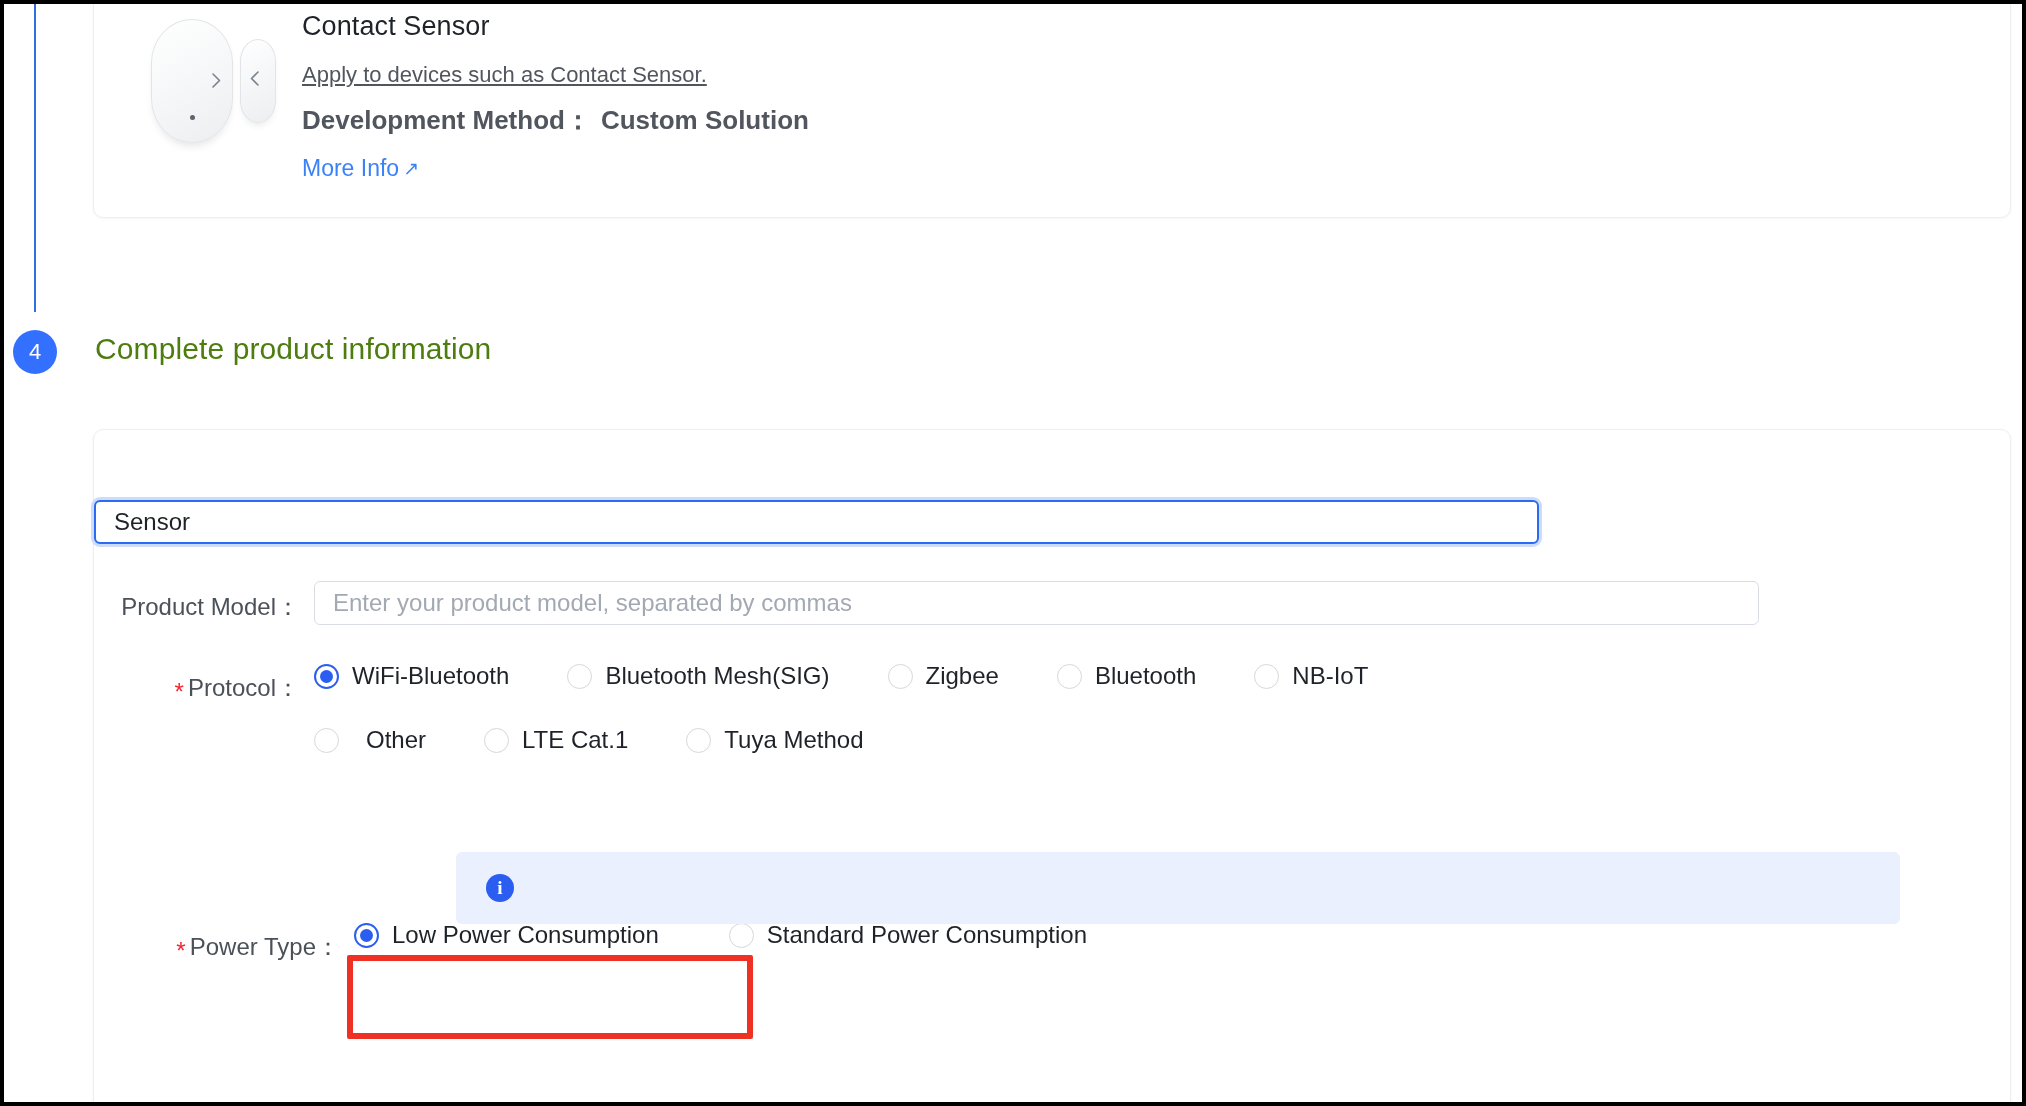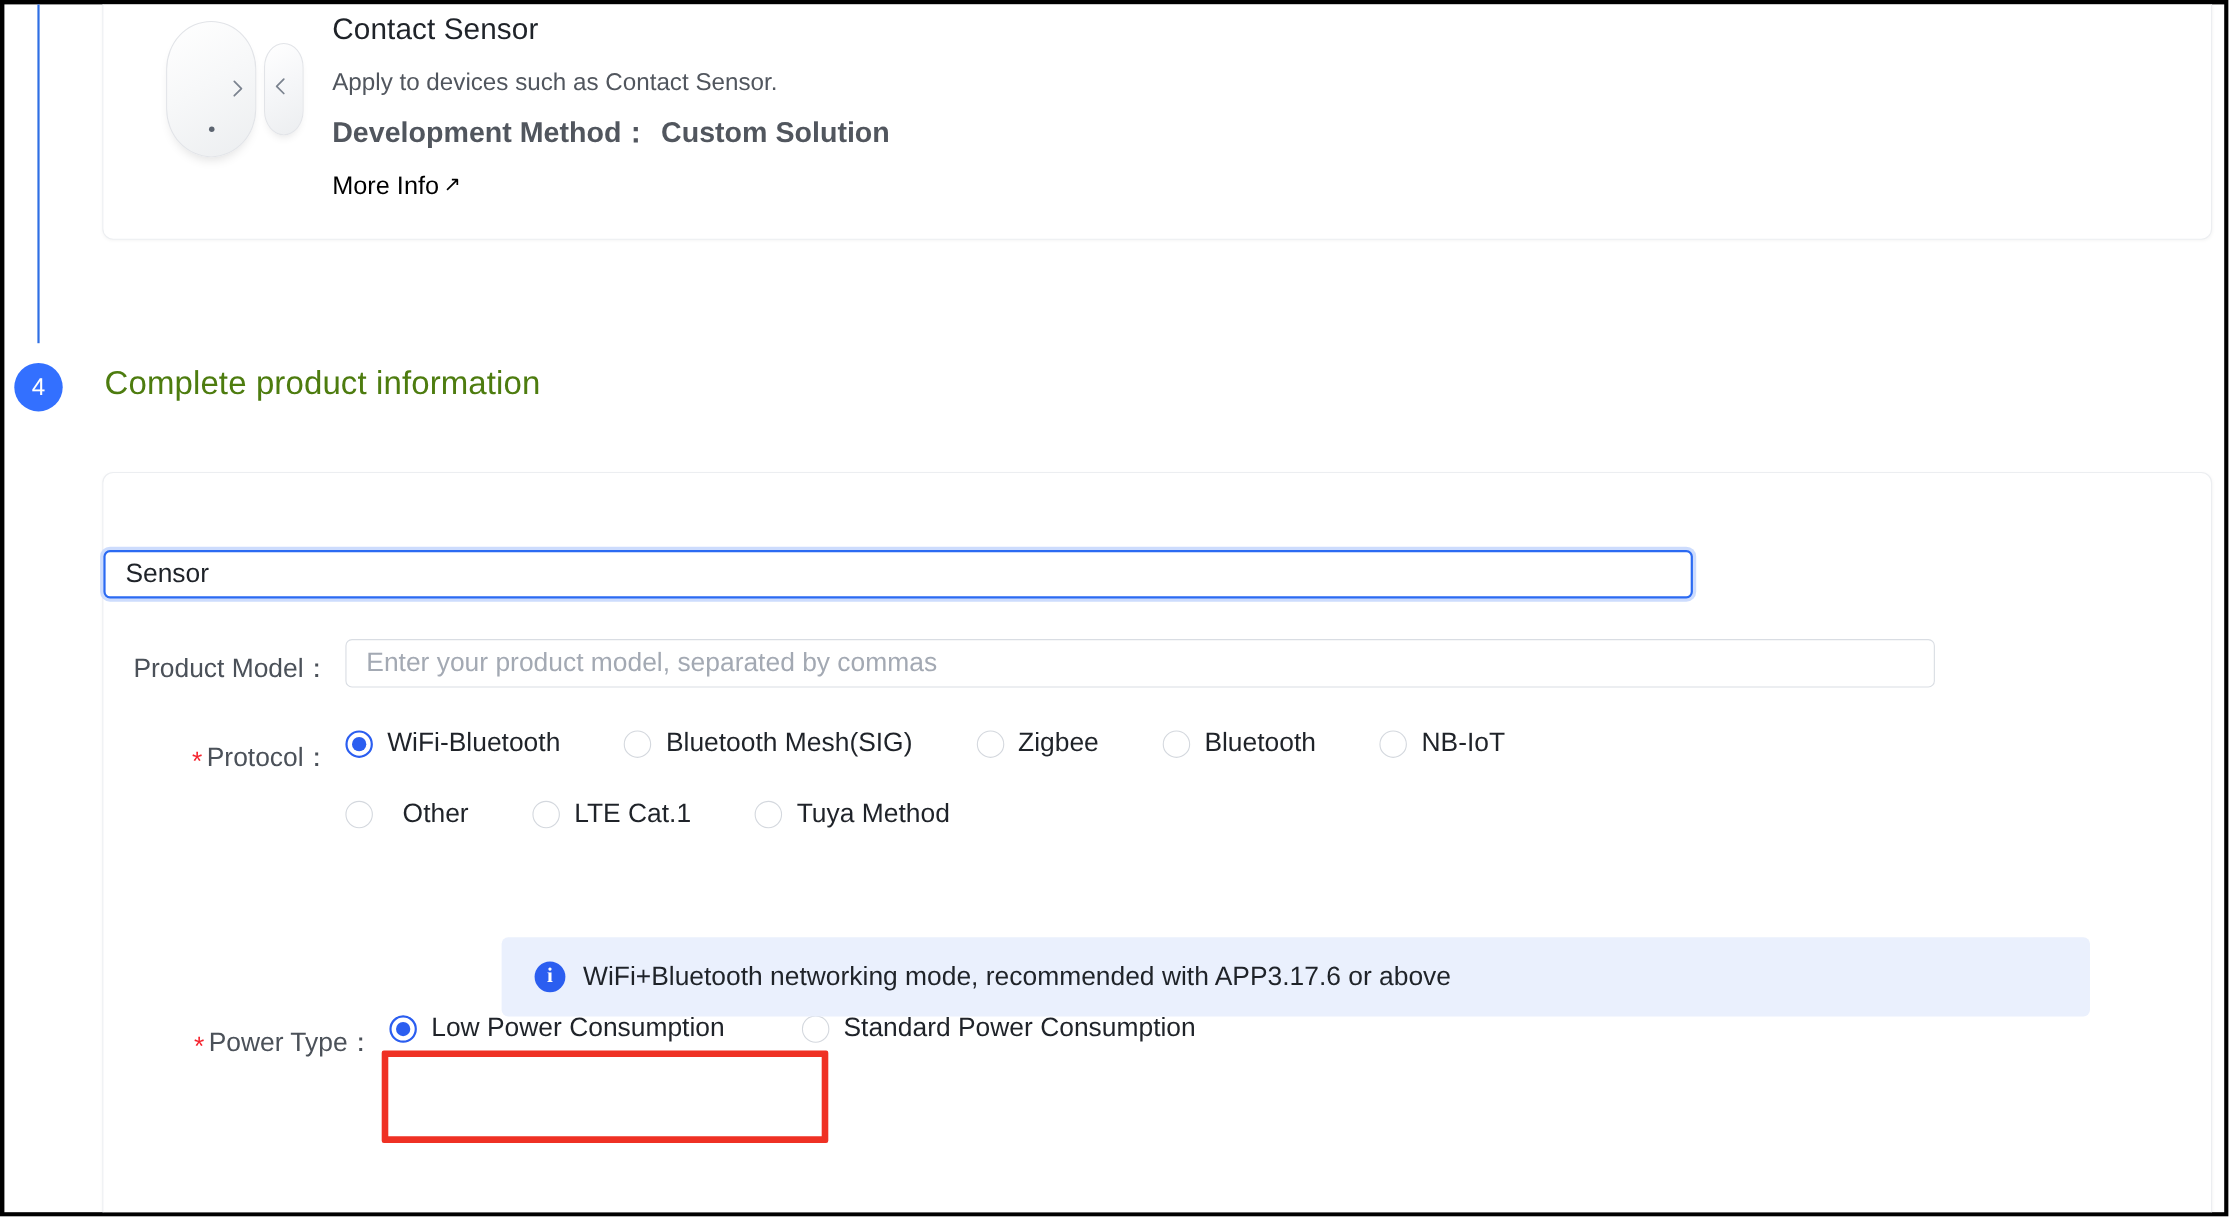--- a/index.html
+++ b/index.html
@@ -116,31 +116,32 @@
   .device-title {
     font-size: 27px;
     color: #1f2329;
     margin-bottom: 20px;
     letter-spacing: 0.1px;
   }
   .device-desc {
     font-size: 22px;
     color: #51565e;
     margin-bottom: 15px;
+    text-decoration: underline;
   }
   .device-method {
     font-size: 26px;
     color: #51565e;
     margin-bottom: 17px;
     font-weight: bold;
   }
   .device-method .dm-value { color: #51565e; margin-left: 10px; }
   .more-info-link {
     font-size: 23px;
-    color: #000000;
+    color: #3b82f6;
     cursor: pointer;
     display: inline-flex;
     align-items: center;
     gap: 4px;
   }
   .more-info-link .ext-arrow { font-size: 19px; line-height: 1; }
 
   
   .section-heading {
     position: absolute;
@@ -395,18 +396,17 @@
           <span class="radio-dot"></span>
           <span class="radio-label">Standard Power Consumption</span>
         </div>
       </div>
     </div>
 
   </div>
 
   <div class="info-banner">
     <span class="info-icon">i</span>
-    <span class="info-text">WiFi+Bluetooth networking mode, recommended with APP3.17.6 or above</span>
   </div>
 
   <div class="red-highlight"></div>
 
 </div>
 
 </body></html>

